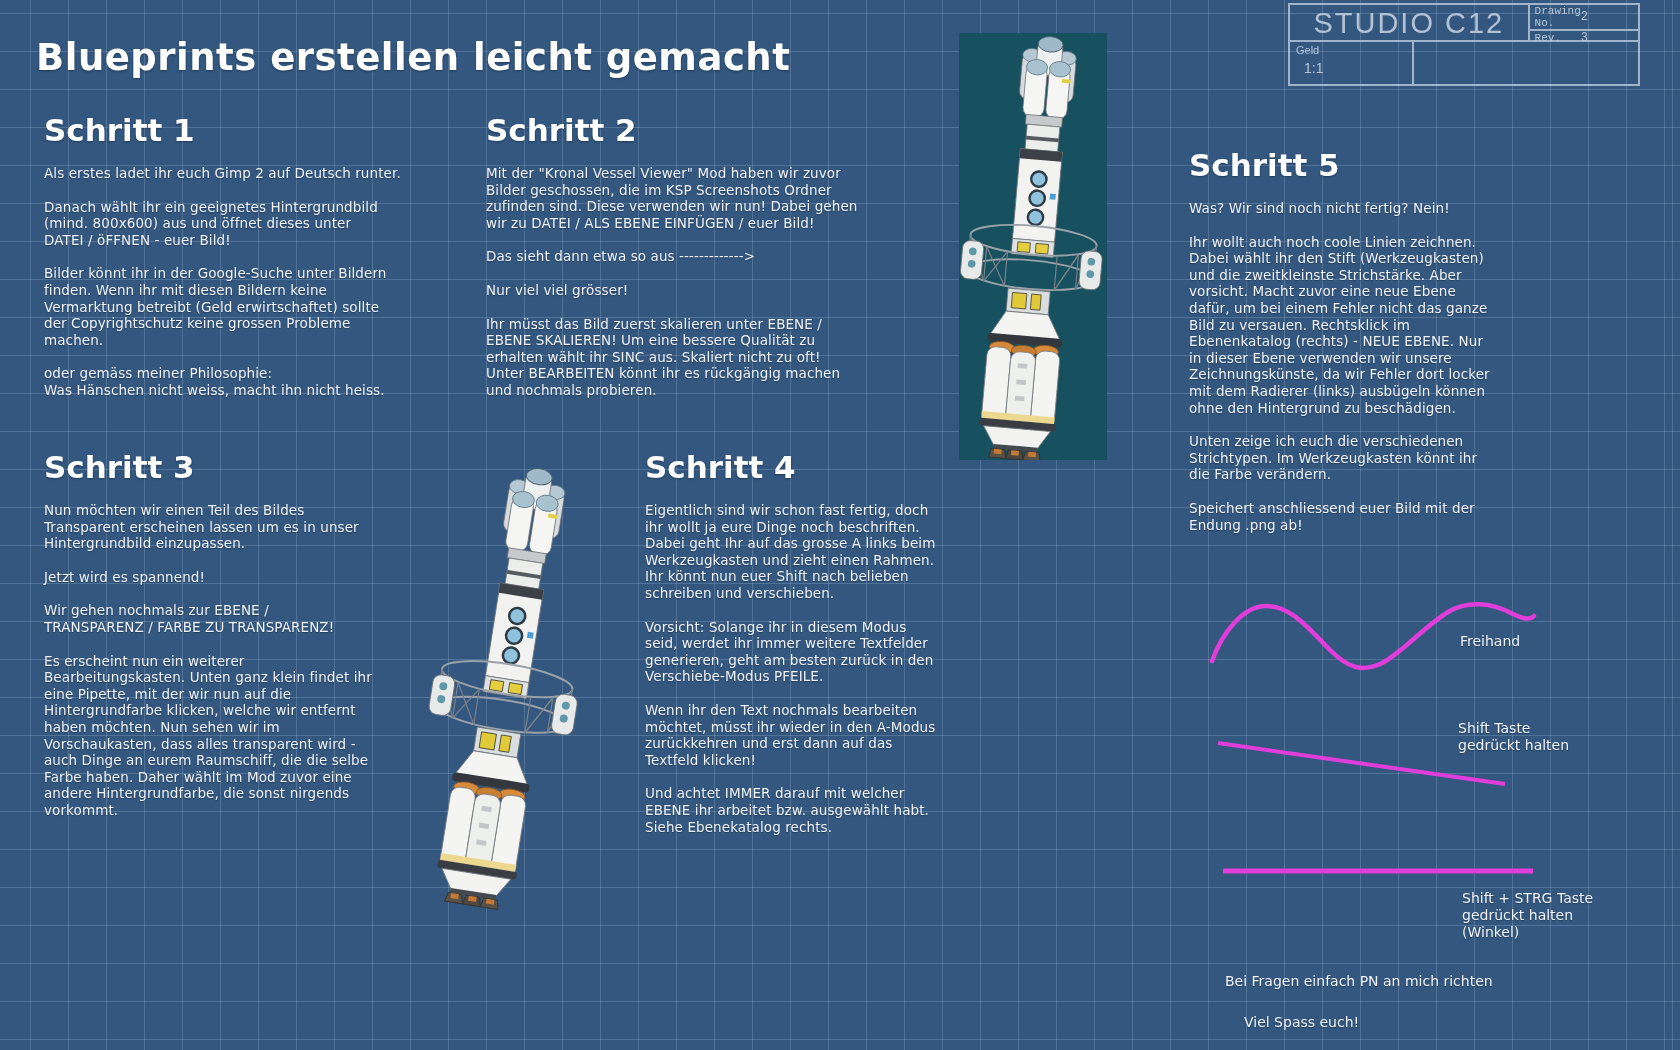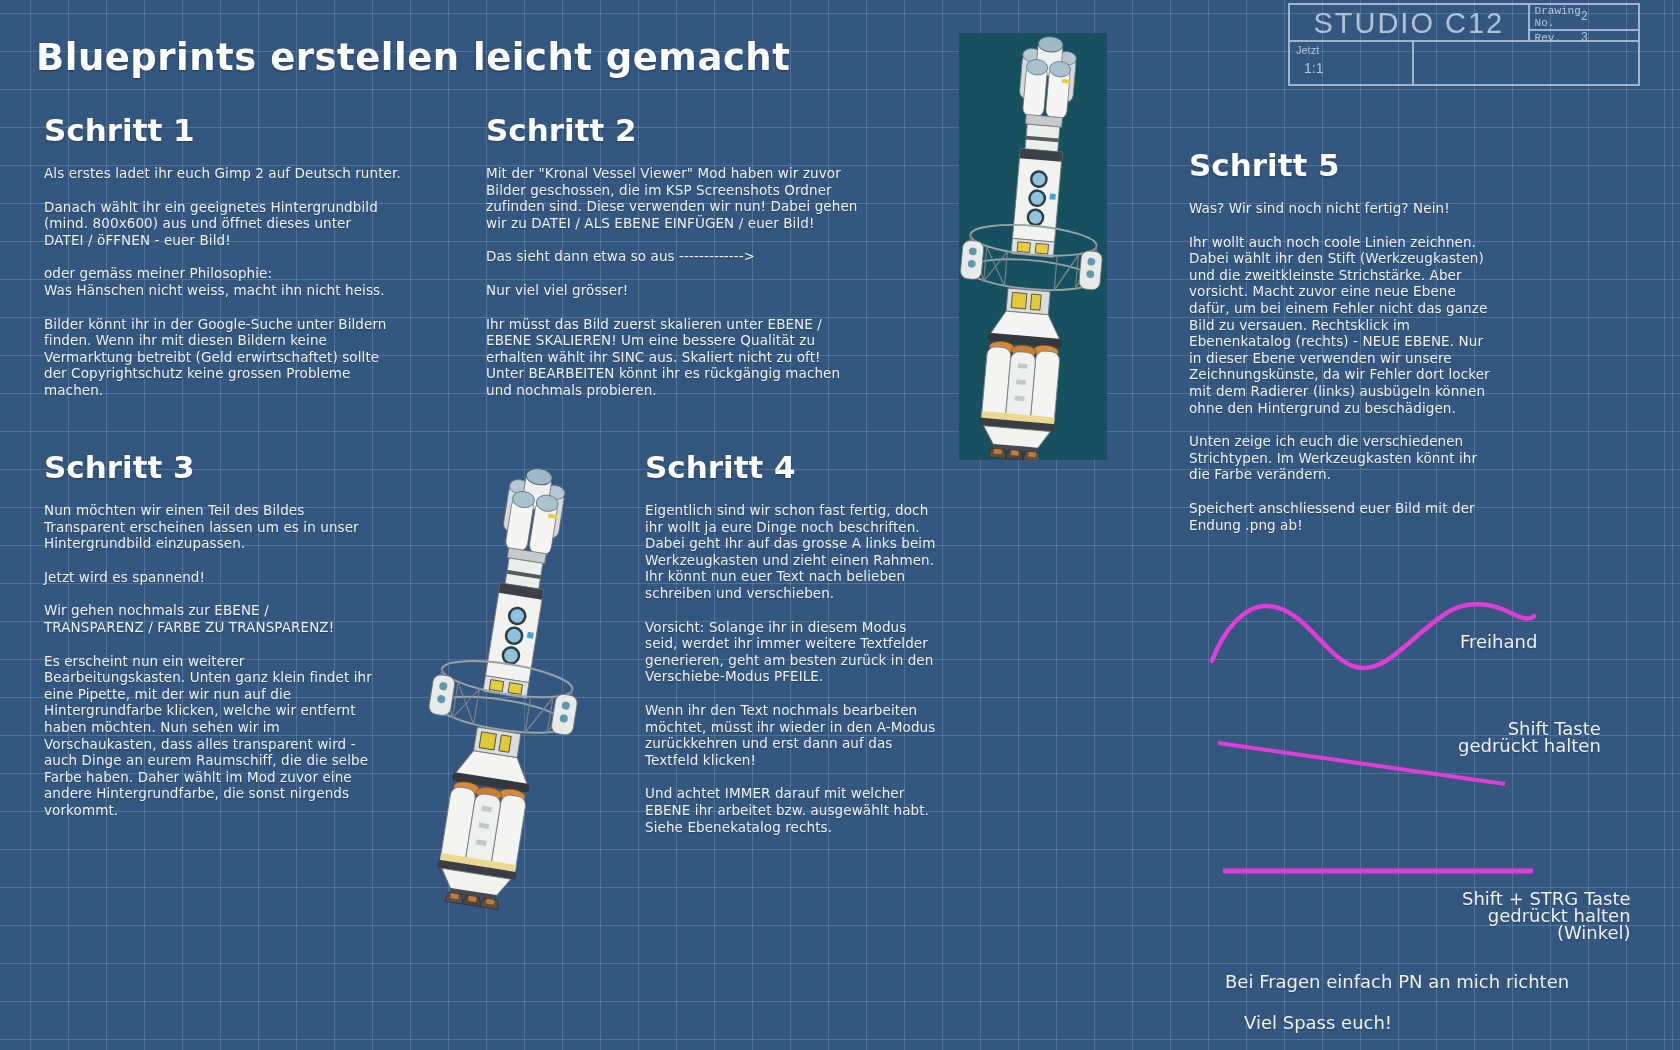--- a/index.html
+++ b/index.html
@@ -55,23 +55,22 @@
   #step4{left:645px;top:449px;width:360px;}
   #step5{left:1189px;top:147px;width:360px;}
   
   .teal-panel{
     position:absolute;left:959px;top:33px;width:148px;height:427px;
     background:#17505f;
   }
   .rocket2{position:absolute;left:400px;top:458px;width:210px;height:470px;}
   
   .anno{
-    position:absolute;font-size:18px;line-height:17px;white-space:pre-line;
+    position:absolute;font-size:14px;line-height:17px;white-space:pre-line;
     text-shadow:0 1px 1px rgba(8,20,40,.35);
-    text-align:right;
   }
   #lbl-freihand{left:1460px;top:633px;}
   #lbl-shift{left:1458px;top:720px;}
   #lbl-shift-strg{left:1462px;top:890px;}
   #lbl-contact{left:1225px;top:973px;}
   #lbl-fun{left:1227px;top:1014px;margin-left:17px;}
   .strokes{position:absolute;left:0;top:0;pointer-events:none;}
   .hidden-defs{position:absolute;width:0;height:0;}
 </style>
 </head>
@@ -90,39 +89,39 @@
           <span class="tb-val">2</span>
         </div>
         <div class="tb-row">
           <span>Rev.</span>
           <span class="tb-val">3</span>
         </div>
       </div>
     </div>
     <div class="tb-bottom">
       <div class="tb-scale">
-        <span>Jetzt</span>
+        <span>Geld</span>
         <div class="tb-scale-val">1:1</div>
       </div>
     </div>
   </div>
 
   <div class="step" id="step1">
     <h2>Schritt 1</h2>
     <p>Als erstes ladet ihr euch Gimp 2 auf Deutsch runter.</p>
     <p>Danach wählt ihr ein geeignetes Hintergrundbild
 (mind. 800x600) aus und öffnet dieses unter
 DATEI / öFFNEN - euer Bild!</p>
-    <p>oder gemäss meiner Philosophie:
-Was Hänschen nicht weiss, macht ihn nicht heiss.</p>
     <p>Bilder könnt ihr in der Google-Suche unter Bildern
 finden. Wenn ihr mit diesen Bildern keine
 Vermarktung betreibt (Geld erwirtschaftet) sollte
 der Copyrightschutz keine grossen Probleme
 machen.</p>
+    <p>oder gemäss meiner Philosophie:
+Was Hänschen nicht weiss, macht ihn nicht heiss.</p>
   </div>
 
   <div class="step" id="step2">
     <h2>Schritt 2</h2>
     <p>Mit der "Kronal Vessel Viewer" Mod haben wir zuvor
 Bilder geschossen, die im KSP Screenshots Ordner
 zufinden sind. Diese verwenden wir nun! Dabei gehen
 wir zu DATEI / ALS EBENE EINFÜGEN / euer Bild!</p>
     <p>Das sieht dann etwa so aus -------------&gt;</p>
     <p>Nur viel viel grösser!</p>
@@ -152,21 +151,21 @@
 andere Hintergrundfarbe, die sonst nirgends
 vorkommt.</p>
   </div>
 
   <div class="step" id="step4">
     <h2>Schritt 4</h2>
     <p>Eigentlich sind wir schon fast fertig, doch
 ihr wollt ja eure Dinge noch beschriften.
 Dabei geht Ihr auf das grosse A links beim
 Werkzeugkasten und zieht einen Rahmen.
-Ihr könnt nun euer Text nach belieben
+Ihr könnt nun euer Shift nach belieben
 schreiben und verschieben.</p>
     <p>Vorsicht: Solange ihr in diesem Modus
 seid, werdet ihr immer weitere Textfelder
 generieren, geht am besten zurück in den
 Verschiebe-Modus PFEILE.</p>
     <p>Wenn ihr den Text nochmals bearbeiten
 möchtet, müsst ihr wieder in den A-Modus
 zurückkehren und erst dann auf das
 Textfeld klicken!</p>
     <p>Und achtet IMMER darauf mit welcher

